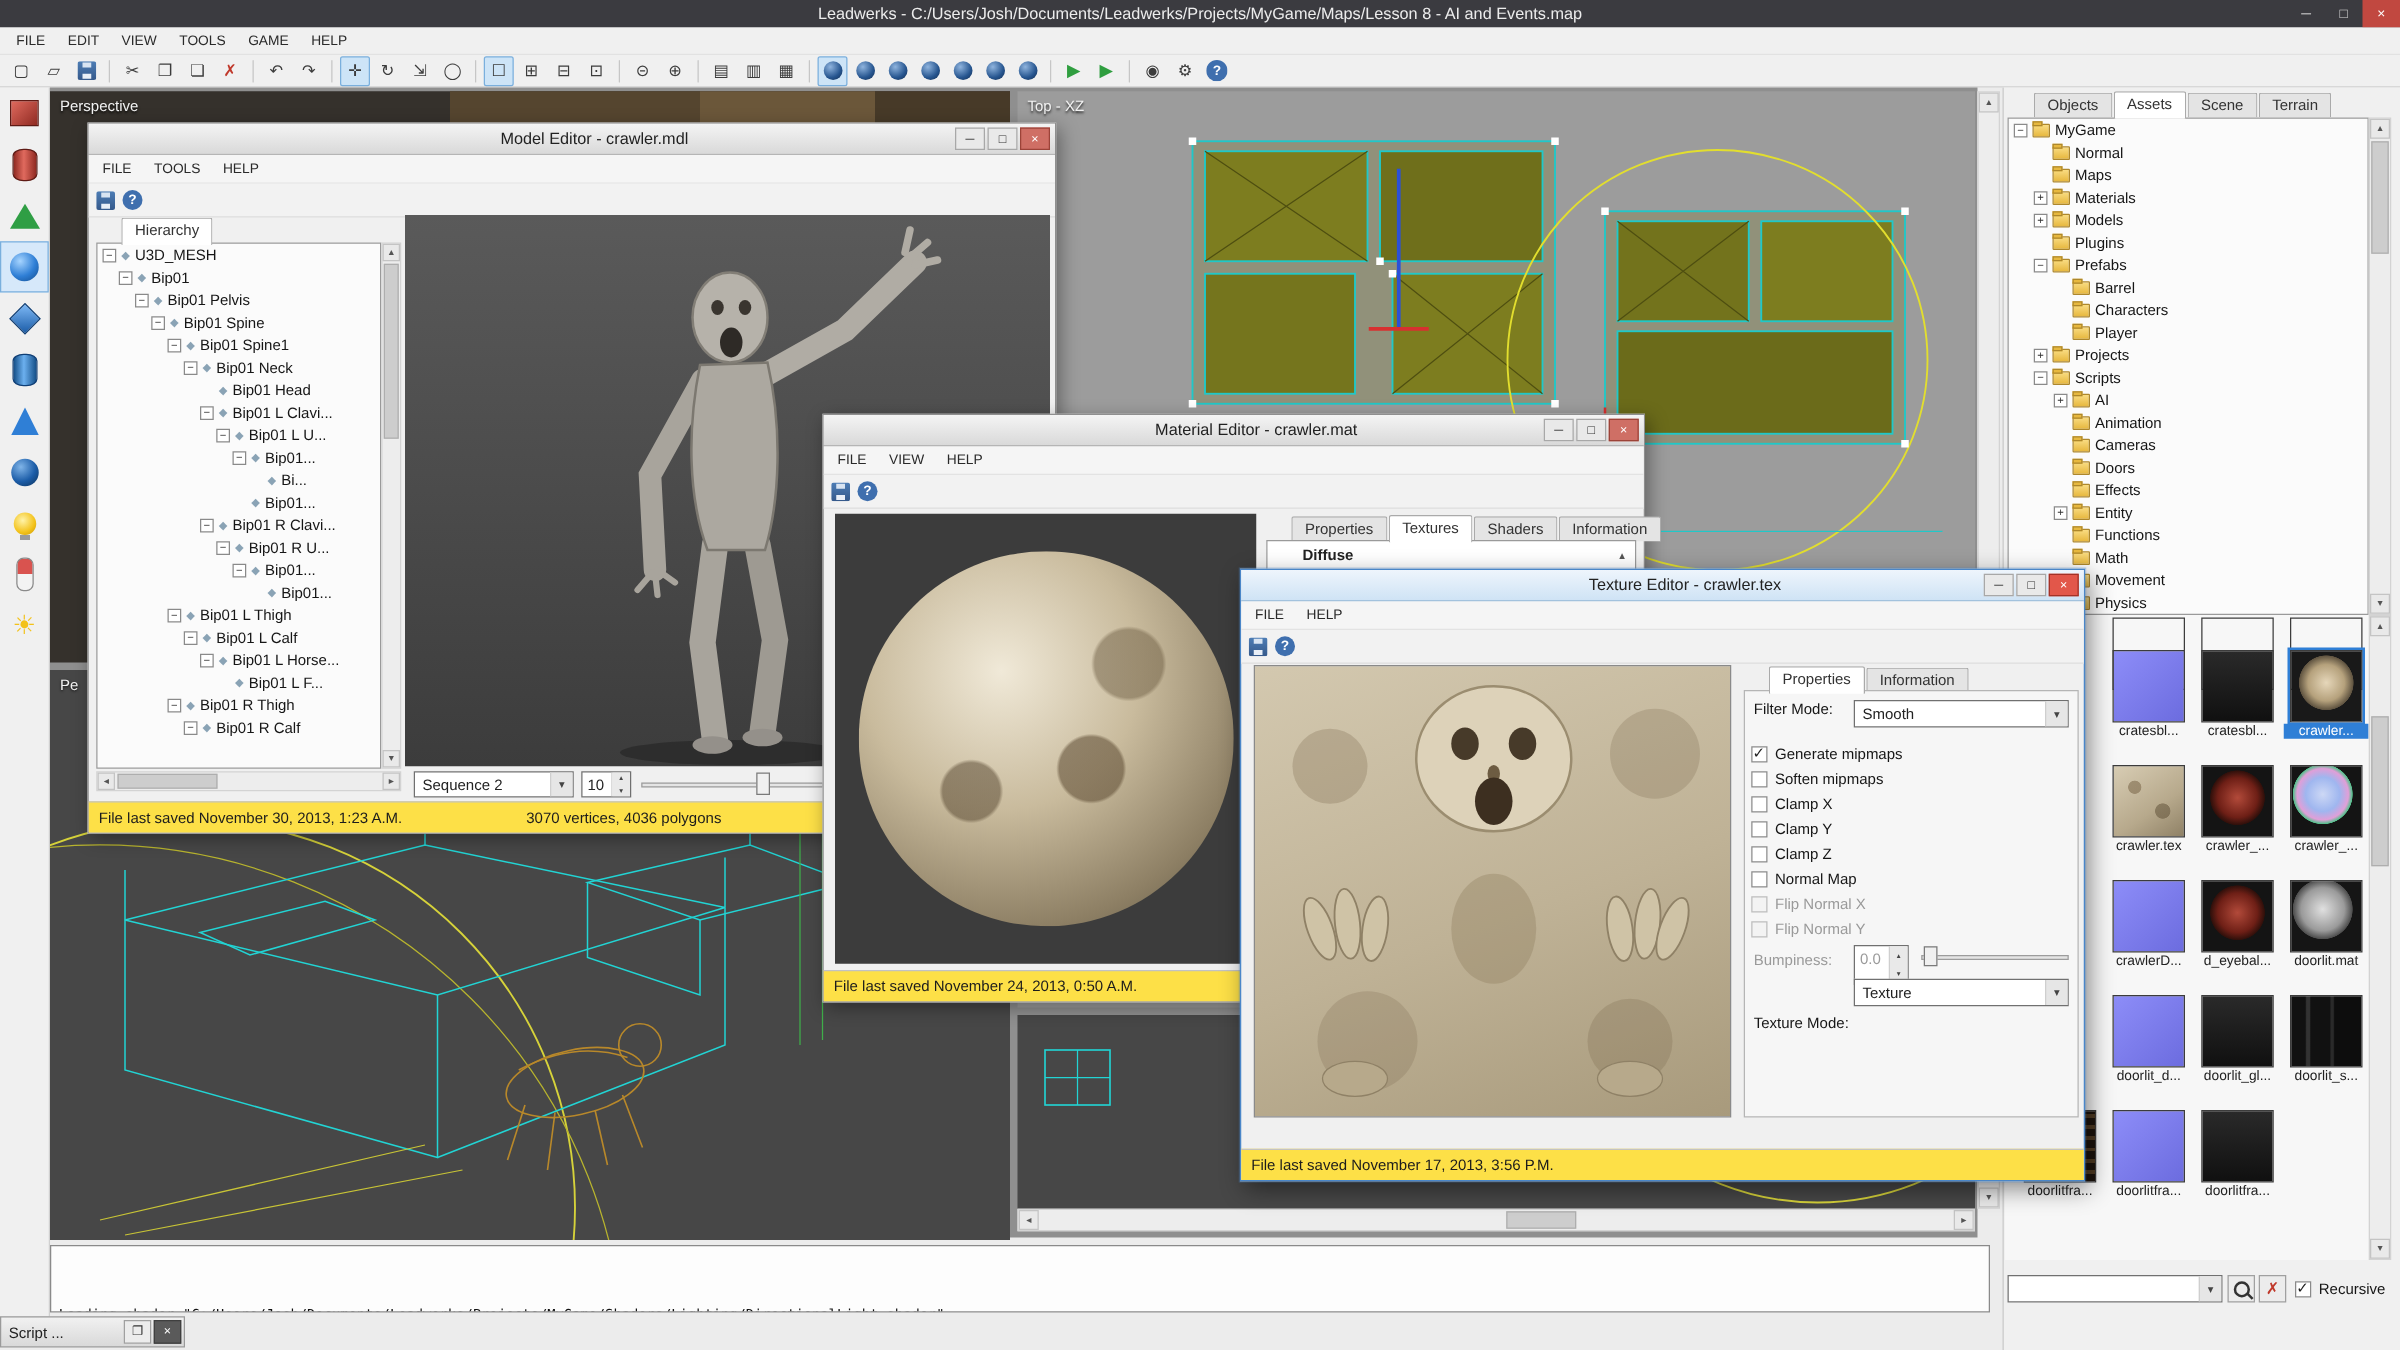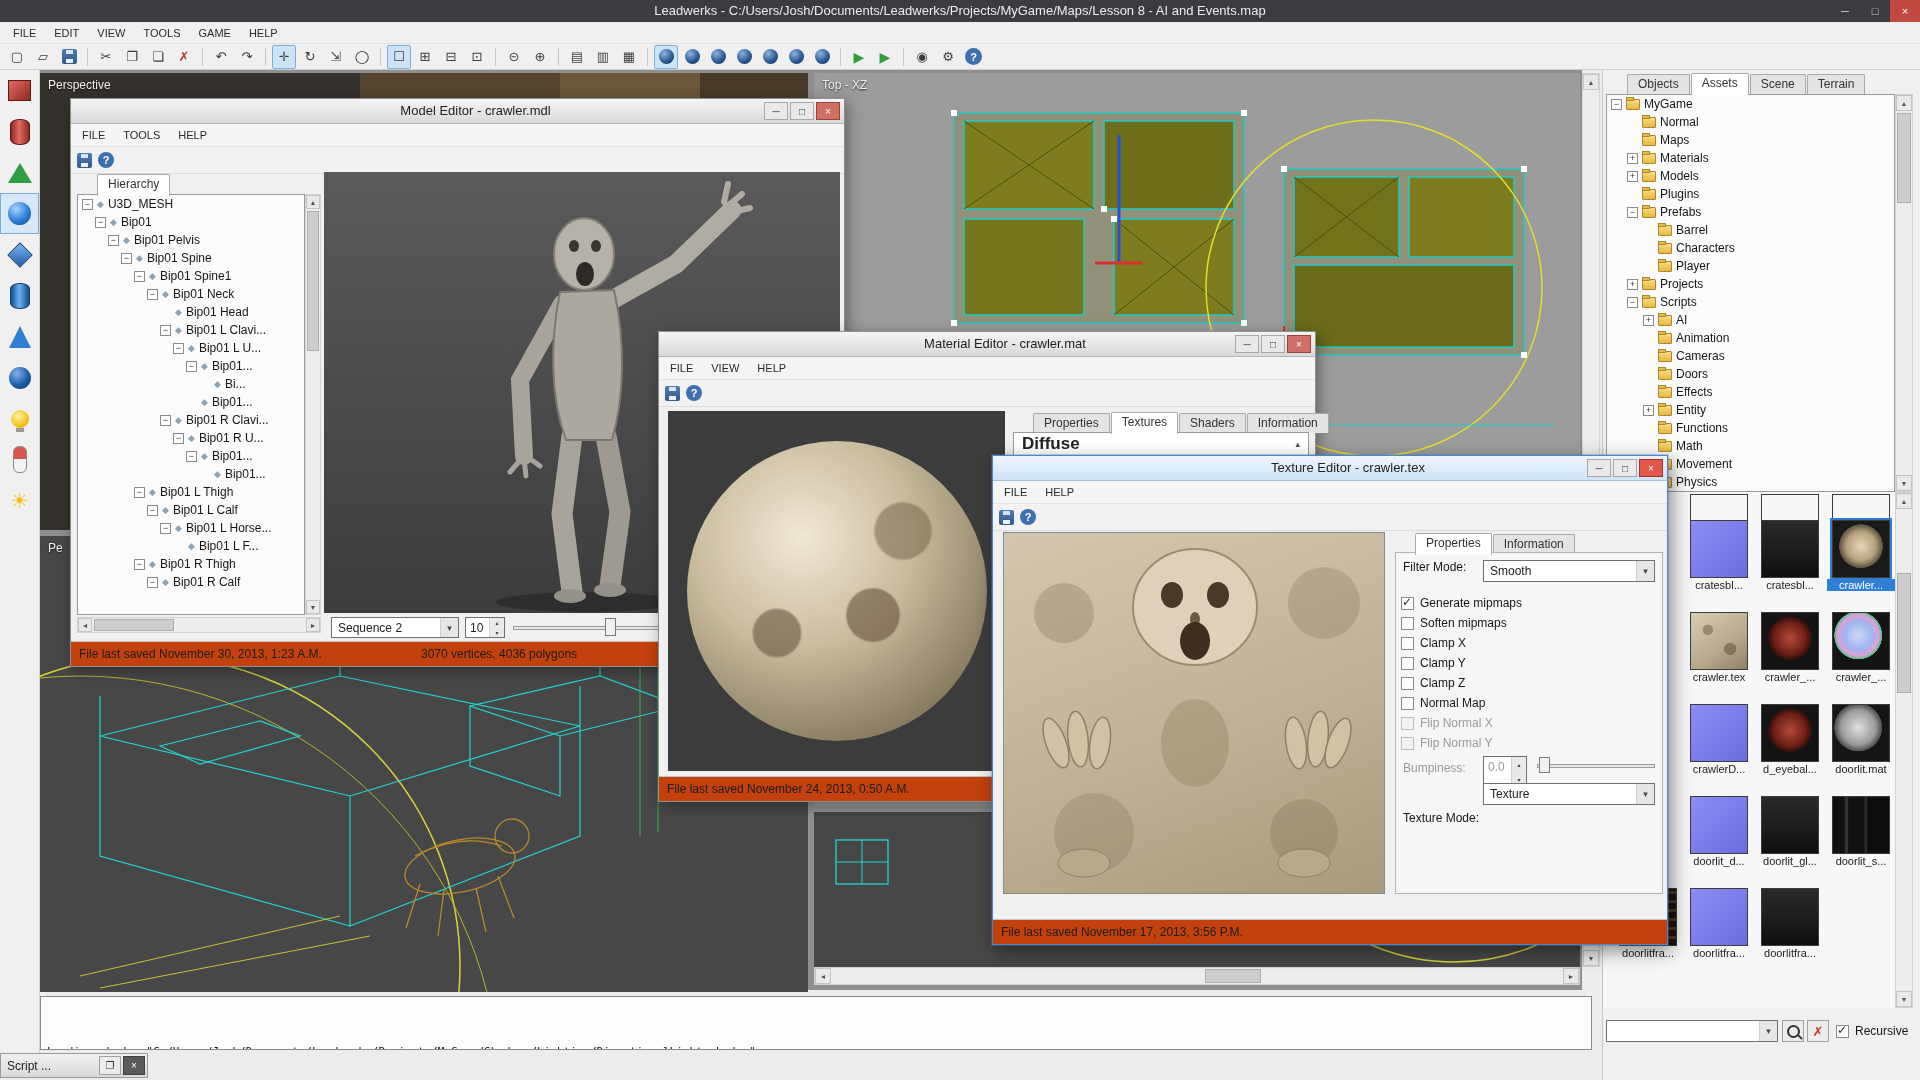--- a/index.html
+++ b/index.html
@@ -78,21 +78,21 @@
   .win.active .win-title{background:linear-gradient(#eef5fc,#cfe3f5);border-bottom-color:#a3c2dd;}
   .win.active .wc.close{background:#e2574a;border-color:#a33227;}
   .win-menu{height:22px;display:flex;align-items:center;padding-left:2px;background:#f5f5f5;border-bottom:1px solid #e3e3e3;}
   .win-tools{height:26px;display:flex;align-items:center;gap:6px;padding-left:6px;background:#f2f2f2;border-bottom:1px solid #ddd;}
   .floppy-ico{width:15px;height:15px;border-radius:2px;
     background:linear-gradient(#e9eff7,#e9eff7) 4px 10px/7px 4px no-repeat,
     linear-gradient(#d8e4f2,#d8e4f2) 4px 1px/7px 4px no-repeat,
     linear-gradient(#4d7db5,#35598b);}
   .helpball{width:16px;height:16px;border-radius:50%;background:#3f6fae;color:#fff;font-size:11px;
     font-weight:bold;text-align:center;line-height:16px;}
-  .statusbar{position:absolute;left:0;right:0;bottom:0;height:24px;background:#c2410c;
+  .statusbar{position:absolute;left:0;right:0;bottom:0;height:24px;background:#fde047;
     border-top:1px solid #c2c2c2;display:flex;align-items:center;padding-left:8px;font-size:12px;color:#1c1c1c;}
   
   .tree-box{position:absolute;background:#fbfbfb;border:1px solid #9a9a9a;box-sizing:border-box;overflow:hidden;}
   .tree-row{height:18px;display:flex;align-items:center;gap:4px;white-space:nowrap;}
   .exp{width:11px;height:11px;box-sizing:border-box;border:1px solid #8a8a8a;background:#fff;
     font-size:9px;line-height:8px;text-align:center;color:#333;flex:none;}
   .exp:empty{border-color:transparent;background:transparent;}
   .folder-ico{width:14px;height:11px;background:linear-gradient(#f9dc82,#e7b83f);border:1px solid #ad872c;
     border-radius:1px;position:relative;flex:none;box-sizing:border-box;}
   .folder-ico::before{content:"";position:absolute;left:-1px;top:-3px;width:6px;height:2px;background:#e7b83f;border:1px solid #ad872c;}
@@ -138,21 +138,21 @@
     linear-gradient(145deg,#d8cdb4,#b7a98c 60%,#8f8166);}
   .dark-streak{background:linear-gradient(90deg,#111 0 20%,#333 22% 26%,#111 28% 55%,#2a2a2a 57% 60%,#0d0d0d 62%);}
   .grille{background:repeating-linear-gradient(0deg,#1c130c 0 6px,#4f3a22 6px 9px);}
   
   .mag{position:relative;width:9px;height:9px;border:2px solid #333;border-radius:50%;}
   .mag::after{content:"";position:absolute;width:6px;height:2px;background:#333;transform:rotate(45deg);right:-5px;bottom:-2px;}
   .xred{color:#c0392b;font-weight:bold;font-size:13px;}
   .btn{position:absolute;background:#ececec;border:1px solid #a0a0a0;display:flex;align-items:center;
     justify-content:center;box-sizing:border-box;}
   .diffuse-row{height:22px;display:flex;align-items:center;border-bottom:1px solid #e4e4e4;}
-  .diffuse-row b{flex:1;padding-left:8px;font-size:17px;}
+  .diffuse-row b{flex:1;padding-left:8px;font-size:12px;margin-left:20px;}
   .diffuse-row .carrot{padding-right:8px;color:#555;font-size:9px;}
 </style>
 </head>
 <body>
 
 <div class="screen">
 
   <div class="abs main-title">
     <span class="t">Leadwerks - C:/Users/Josh/Documents/Leadwerks/Projects/MyGame/Maps/Lesson 8 - AI and Events.map</span>
     <span class="main-controls">

